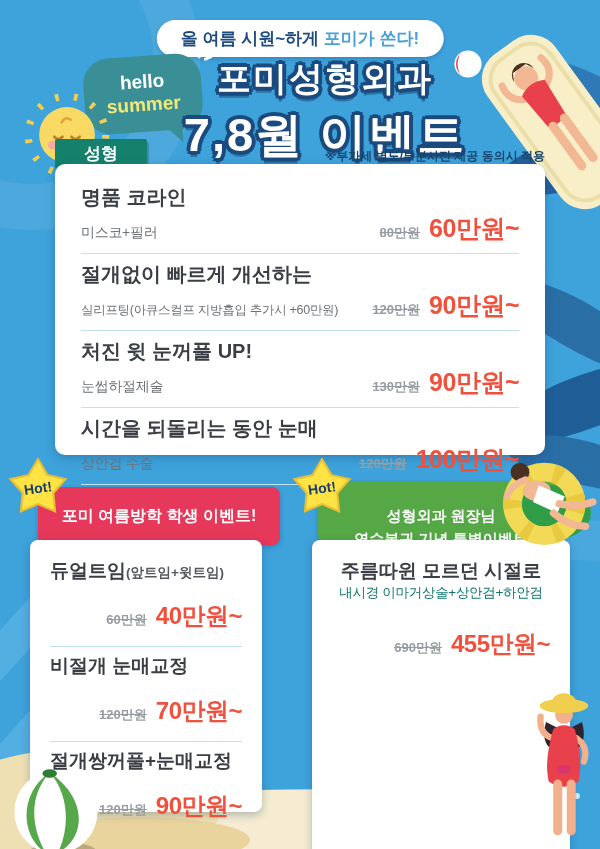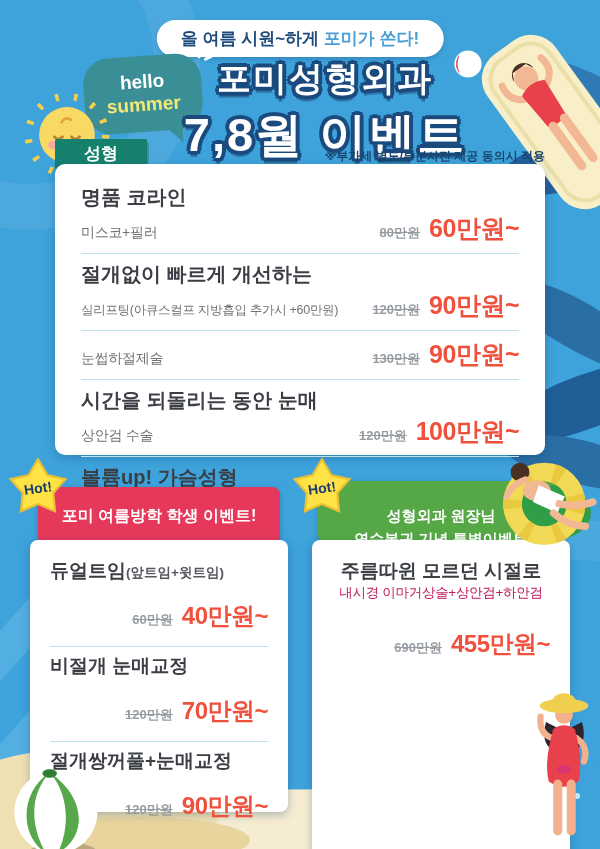--- a/index.html
+++ b/index.html
@@ -55,31 +55,31 @@
   .row-title { font-size:20px; font-weight:800; color:#3B3E44; margin-bottom:1px; }
   .row-line { display:flex; justify-content:space-between; align-items:baseline; white-space:nowrap; }
   .row-subtitle { font-size:14px; color:#6E7276; letter-spacing:-0.3px; }
   .price-row:nth-child(2) .row-subtitle { font-size:12.5px; }
   .price-group { display:flex; align-items:baseline; gap:9px; margin-left:auto; }
   .orig { font-size:13px; font-weight:700; color:#979DA3; text-decoration:line-through; }
   .price { font-size:25px; font-weight:900; color:#F1503C; letter-spacing:-0.5px; }
 
   
   .card-body { position:absolute; z-index:2; background:#fff; border-radius:8px; box-shadow:0 3px 8px rgba(15,60,100,.3); padding:12px 20px 6px; }
-  .card-left-body { left:30px; top:540px; width:258px; height:272px; }
+  .card-left-body { left:30px; top:540px; width:232px; height:272px; }
   .card-right-body { left:312px; top:540px; width:258px; height:323px;text-align:center; }
   .card-header { position:absolute; z-index:2; color:#fff; font-weight:800; text-align:center; border-radius:8px; box-shadow:0 2px 5px rgba(15,60,100,.3); }
   .card-header-red { left:38px; top:487px; width:242px; height:58px; background:#E5385A; font-size:16px; line-height:58px; white-space:nowrap; }
   .card-header-green { left:318px; top:481px; width:246px; height:62px; background:#55A845; font-size:15px; line-height:1.55; padding-top:23px; }
 
   .c-item { border-bottom:1px solid #BFE2EF; padding:6px 0 8px; }
   .c-item:last-child { border-bottom:none; }
   .c-title { font-size:19px; font-weight:800; color:#3B3E44; white-space:nowrap; }
   .c-note { font-size:13.5px; font-weight:700; color:#55585E; }
-  .c-sub { font-size:13.5px; color:#be185d; letter-spacing:-0.3px; white-space:nowrap; }
+  .c-sub { font-size:13.5px; color:#0f766e; letter-spacing:-0.3px; white-space:nowrap; }
   .c-price-row { display:flex; justify-content:flex-end; align-items:baseline; gap:9px; margin:16px 0 6px; }
   .c-price-row .price { font-size:24px; }
   .card-right-body .c-price-row { margin-top:26px; }
 
   
   .hot-badge { position:absolute; z-index:3; width:60px; height:60px; }
   .hot-badge svg { position:absolute; inset:0; }
   .hot-badge .hot-text { position:absolute; inset:0; display:flex; align-items:center; justify-content:center; font-size:14px; font-weight:800; color:#1C3E6E; transform:rotate(-8deg); }
   .hot-left { left:8px; top:458px; }
   .hot-right { left:292px; top:458px; }
@@ -187,20 +187,21 @@
       <div class="row-title">절개없이 빠르게 개선하는</div>
       <div class="row-line">
         <span class="row-subtitle">실리프팅(아큐스컬프 지방흡입 추가시 +60만원)</span>
         <span class="price-group">
             <span class="orig">120만원</span>
             <span class="price">90만원~</span>
           </span>
       </div>
     </div>
     <div class="price-row">
+      <div class="row-title">처진 윗 눈꺼풀 UP!</div>
       <div class="row-line">
         <span class="row-subtitle">눈썹하절제술</span>
         <span class="price-group">
             <span class="orig">130만원</span>
             <span class="price">90만원~</span>
           </span>
       </div>
     </div>
     <div class="price-row">
       <div class="row-title">시간을 되돌리는 동안 눈매</div>

